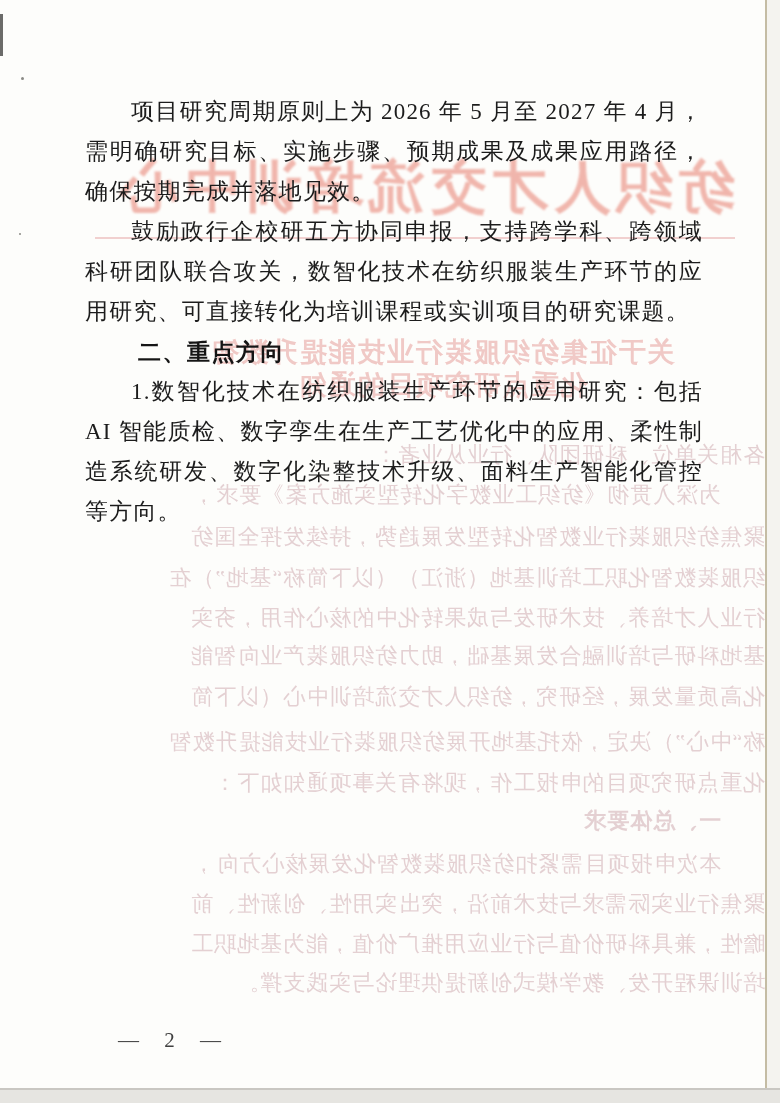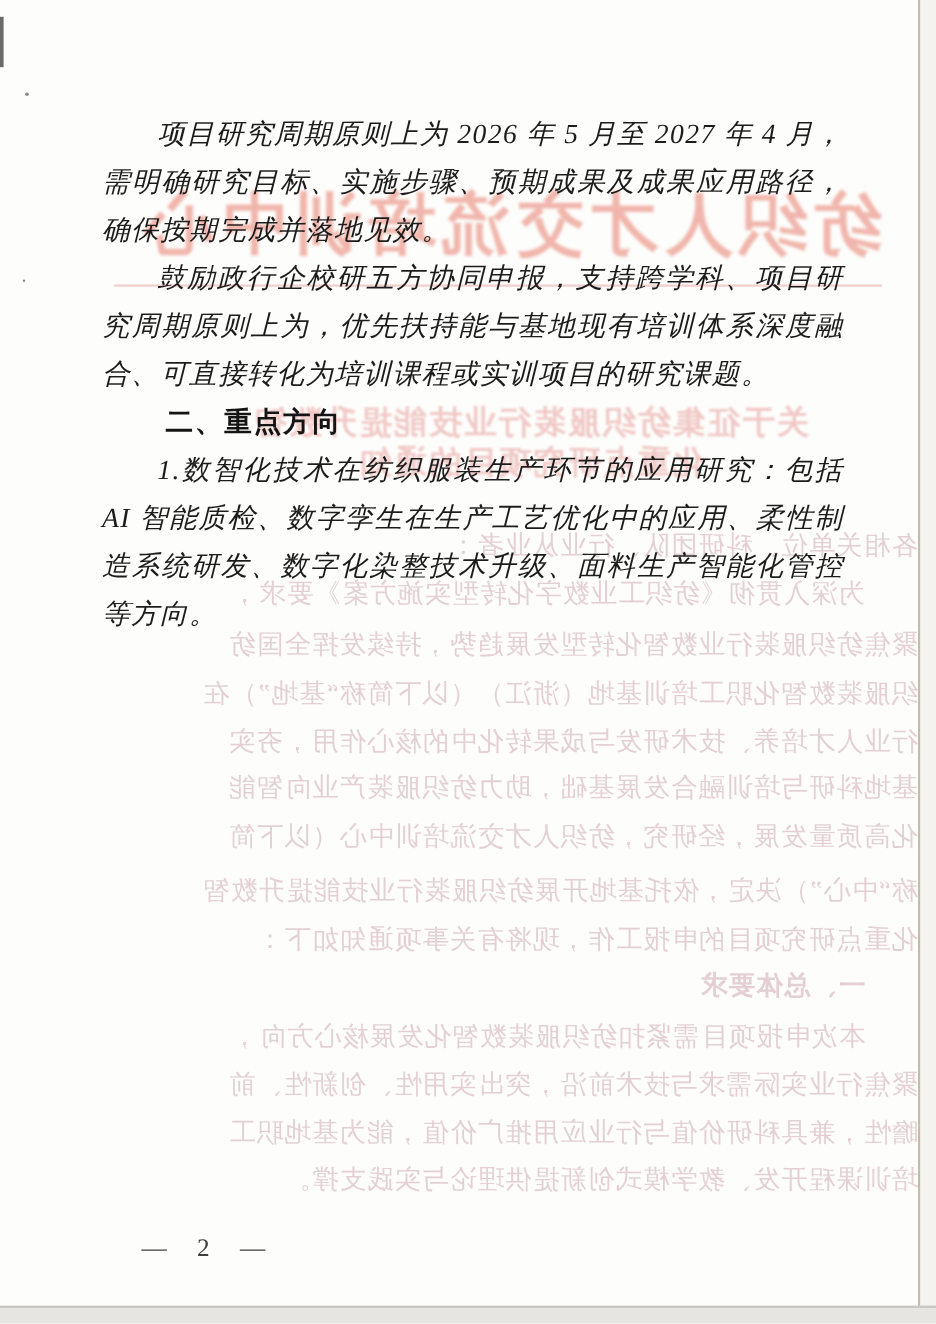--- a/index.html
+++ b/index.html
@@ -58,21 +58,21 @@
   .bleed-line.indent{text-indent:2em;}
   .bleed-line.bold{font-weight:700;font-family:"DejaVu Sans","Liberation Sans",sans-serif;}
 
   
   .content{
     position:absolute;left:85px;top:92px;width:618px;
     font-size:23px;line-height:40px;letter-spacing:1.2px;
     color:#1c1c1c;
     text-align:justify;
   }
-  .content p{margin:0;text-indent:2em;font-style:italic;}
+  .content p{margin:0;text-indent:2em;}
   .content h2{
     margin:0;text-indent:2.3em;
     font-family:"DejaVu Sans","Liberation Sans",sans-serif;
     font-size:23px;line-height:40px;font-weight:700;
     color:#151515;letter-spacing:1.5px;
   }
   .page-number{
     position:absolute;left:118px;top:1028px;
     font-size:21px;color:#3f3f3f;letter-spacing:2px;word-spacing:16px;
     white-space:nowrap;
@@ -100,21 +100,21 @@
     <div class="bleed-line" style="top:768px">化重点研究项目的申报工作，现将有关事项通知如下：</div>
     <div class="bleed-line indent bold" style="top:806px">一、总体要求</div>
     <div class="bleed-line indent" style="top:849px">本次申报项目需紧扣纺织服装数智化发展核心方向，</div>
     <div class="bleed-line" style="top:889px">聚焦行业实际需求与技术前沿，突出实用性、创新性、前</div>
     <div class="bleed-line" style="top:929px">瞻性，兼具科研价值与行业应用推广价值，能为基地职工</div>
     <div class="bleed-line" style="top:968px">培训课程开发、教学模式创新提供理论与实践支撑。</div>
   </div>
 
   <div class="content">
     <p>项目研究周期原则上为 2026 年 5 月至 2027 年 4 月，需明确研究目标、实施步骤、预期成果及成果应用路径，确保按期完成并落地见效。</p>
-    <p>鼓励政行企校研五方协同申报，支持跨学科、项目研究周期原则上为，优先扶持能与基地现有培训体系深度融合、可直接转化为培训课程或实训项目的研究课题。</p>
+    <p>鼓励政行企校研五方协同申报，支持跨学科、跨领域科研团队联合攻关，数智化技术在纺织服装生产环节的应用研究、可直接转化为培训课程或实训项目的研究课题。</p>
     <h2>二、重点方向</h2>
     <p>1.数智化技术在纺织服装生产环节的应用研究：包括 AI 智能质检、数字孪生在生产工艺优化中的应用、柔性制造系统研发、数字化染整技术升级、面料生产智能化管控等方向。</p>
   </div>
 
   <div class="page-number">— 2 —</div>
 
   <div class="edge-mark"></div>
   <div class="speck s1"></div>
   <div class="speck s2"></div>
   <div class="edge-right-line"></div>

